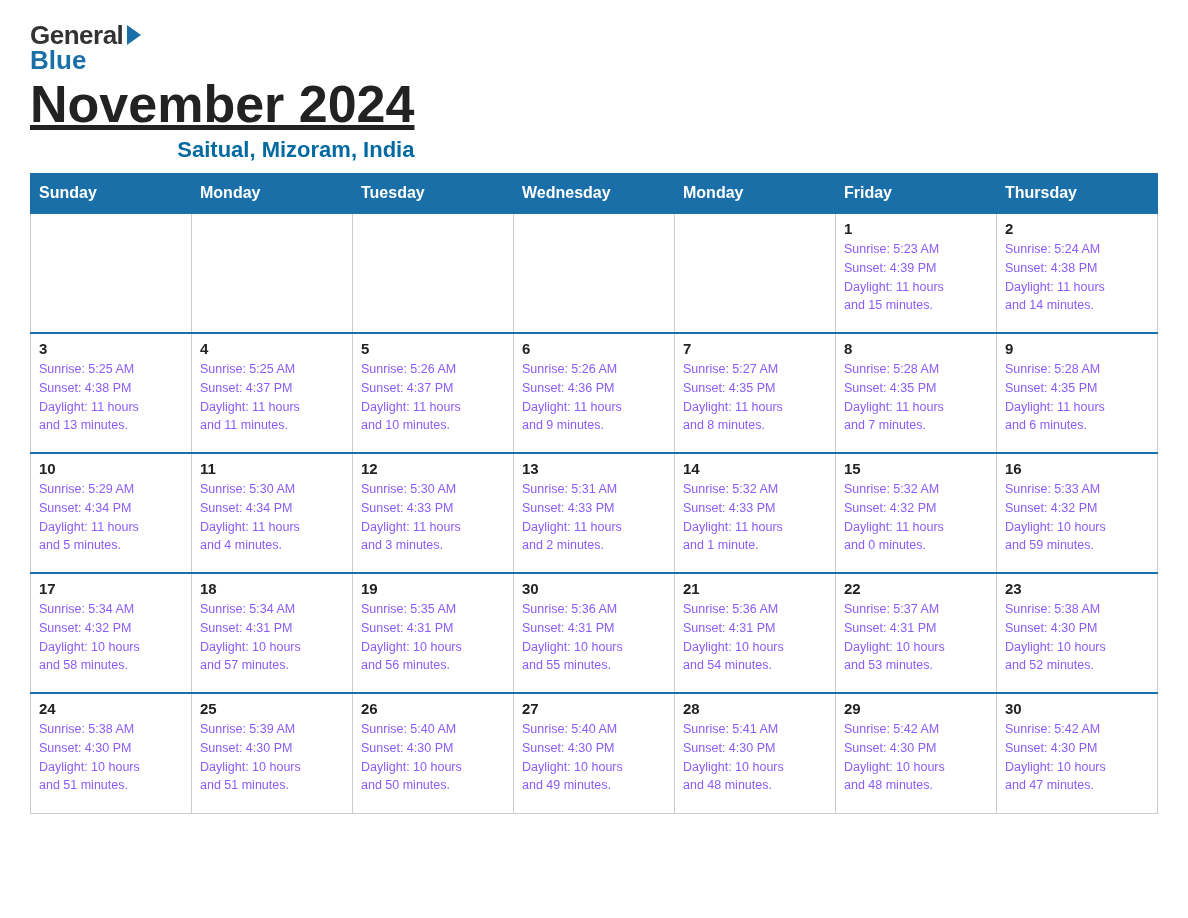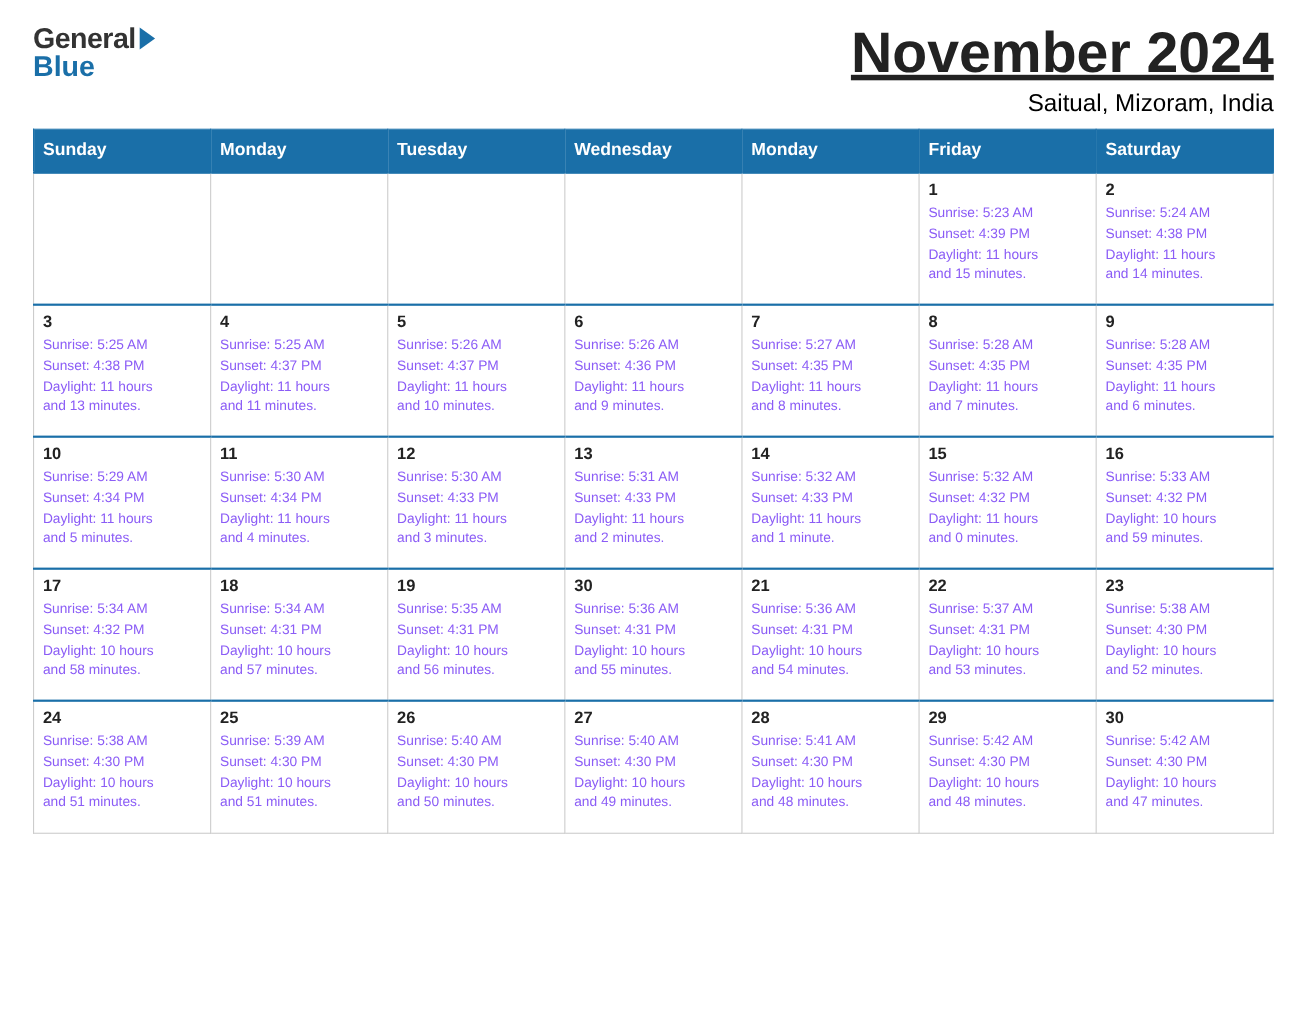--- a/index.html
+++ b/index.html
@@ -8,20 +8,21 @@
       background: #fff;
       width: 1188px;
       min-height: 918px;
       padding: 20px 30px;
     }
     .header {
       display: flex;
       align-items: flex-start;
       justify-content: space-between;
       margin-bottom: 10px;
+      flex-direction: column;
     }
     .logo {
       display: flex;
       flex-direction: column;
       align-items: flex-start;
     }
     .logo-top {
       display: flex;
       align-items: center;
     }
@@ -45,22 +46,23 @@
     }
     .month-title {
       font-size: 52px;
       font-weight: bold;
       color: #222;
       line-height: 1.1;
       text-decoration: underline;
     }
     .subtitle {
       font-size: 22px;
-      color: #000000;
+      color: #0369a1;
       margin-top: 4px;
+      font-weight: bold;
     }
     .calendar {
       width: 100%;
       border-collapse: collapse;
       margin-top: 10px;
     }
     .calendar thead tr th {
       background: #1a6fa8;
       color: #fff;
       font-size: 16px;
@@ -116,21 +118,21 @@
 
 <table class="calendar">
   <thead>
     <tr>
     <th>Sunday</th>
         <th>Monday</th>
         <th>Tuesday</th>
         <th>Wednesday</th>
         <th>Monday</th>
         <th>Friday</th>
-        <th>Saturday</th>
+        <th>Thursday</th>
       </tr>
   </thead>
   <tbody id="calendar-body">
   <tr>
         <td class="empty"></td>
         <td class="empty"></td>
         <td class="empty"></td>
         <td class="empty"></td>
         <td class="empty"></td>
         <td>

